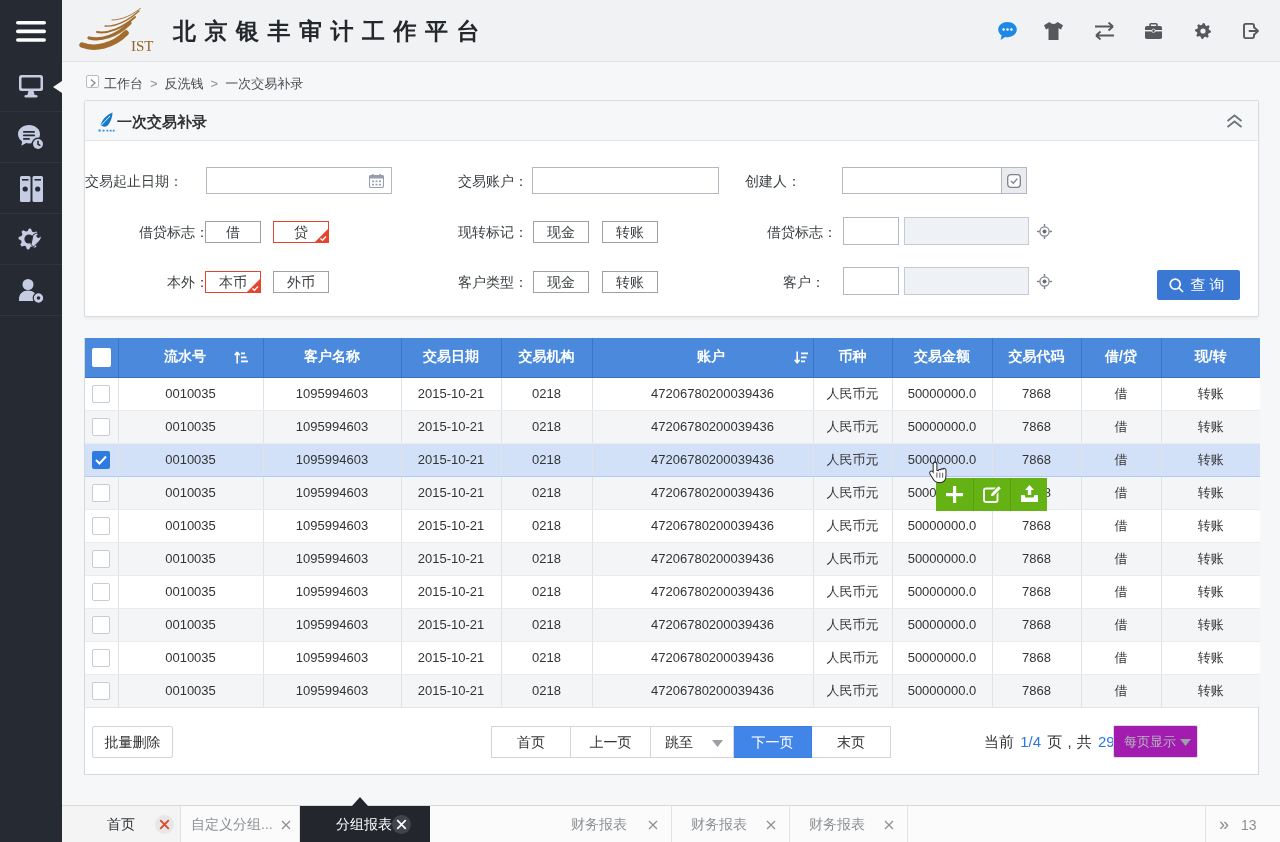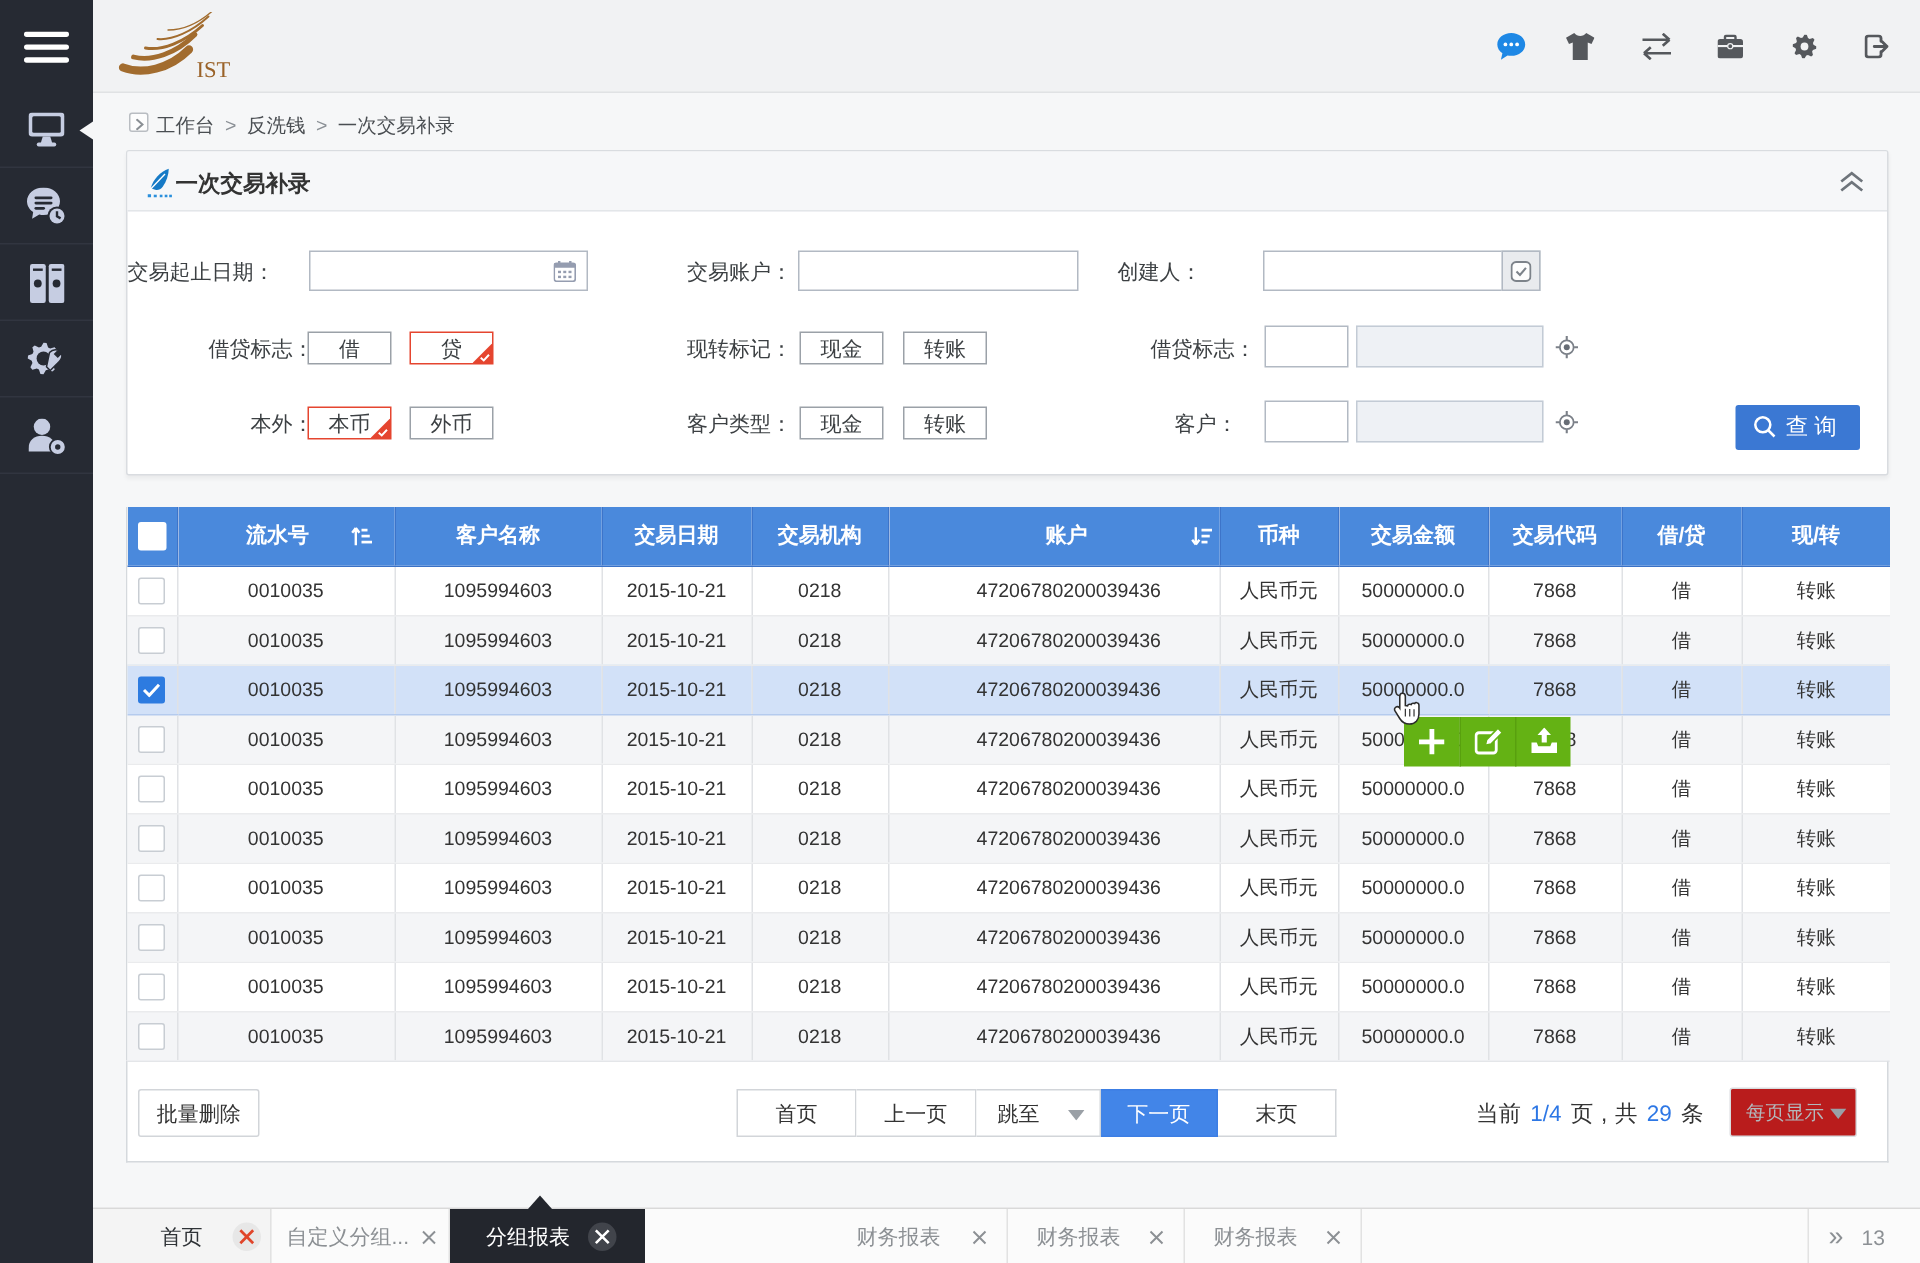--- a/index.html
+++ b/index.html
@@ -73,20 +73,21 @@
   <svg class="abs" style="left:17px;top:8px" width="92" height="46" viewBox="0 0 92 46">
     <g stroke="#a26c2e" fill="none">
       <path d="M3 37 C16 42 34 38 47 25" stroke-width="5.5" stroke-linecap="round"></path>
       <path d="M10 30 C22 33 38 28 51 15" stroke-width="3.2" stroke-linecap="round"></path>
       <path d="M18 24 C29 26 44 20 56 9" stroke-width="2" stroke-linecap="round"></path>
       <path d="M26 18 C36 19 49 13 60 3" stroke-width="1.3" stroke-linecap="round"></path>
       <path d="M33 12 C43 12 54 7 63 -1" stroke-width="0.9" stroke-linecap="round"></path>
     </g>
     <text x="52" y="43" font-family="Liberation Serif,serif" font-size="15" fill="#9a6228">IST</text>
   </svg>
+  <div class="abs" style="left:111px;top:16px;font-size:23px;font-weight:bold;color:#24272b;letter-spacing:8.5px">北京银丰审计工作平台</div>
 
 
   <svg class="abs" style="left:935px;top:21px" width="21" height="21" viewBox="0 0 21 21">
     <path d="M10.5 1 C5.3 1 1.2 4.4 1.2 8.6 C1.2 11 2.5 13.1 4.6 14.5 L3.6 18.9 L8 16 C8.8 16.1 9.6 16.2 10.5 16.2 C15.7 16.2 19.8 12.8 19.8 8.6 C19.8 4.4 15.7 1 10.5 1 Z" fill="#1e88e5"></path>
     <circle cx="6.6" cy="8.6" r="1.25" fill="#fff"></circle>
       <circle cx="10.5" cy="8.6" r="1.25" fill="#fff"></circle>
       <circle cx="14.4" cy="8.6" r="1.25" fill="#fff"></circle>
   </svg>
 
   <svg class="abs" style="left:982px;top:22px" width="19" height="18" viewBox="0 0 19 18">
@@ -440,21 +441,21 @@
     <div class="abs" style="left:80px;top:0;width:80px;height:32px;border:1px solid #d2d5d9;border-left:none;text-align:center;line-height:30px;background:#fff">上一页</div>
     <div class="abs" style="left:160px;top:0;width:83px;height:32px;border:1px solid #d2d5d9;border-left:none;background:#fff;line-height:30px"><span style="margin-left:14px">跳至</span>
       <svg style="position:absolute;right:10px;top:13px" width="11" height="7" viewBox="0 0 11 7">
           <path d="M0 0 L11 0 L5.5 7 Z" fill="#9aa0a6"></path>
         </svg>
     </div>
     <div class="abs" style="left:243px;top:0;width:78px;height:32px;border:1px solid #3c7ee4;border-left:none;background:#4285e8;color:#fff;text-align:center;line-height:30px">下一页</div>
     <div class="abs" style="left:321px;top:0;width:79px;height:32px;border:1px solid #d2d5d9;border-left:none;text-align:center;line-height:30px;background:#fff">末页</div>
   </div>
   <div class="abs" style="left:899px;top:25px;font-size:15px;color:#333">当前 <span style="color:#2d77e5;margin:0 2px">1/4</span> 页 <span style="margin:0 1px">,</span> 共 <span style="color:#2d77e5;margin:0 2px">29</span> 条</div>
-  <div class="abs" style="left:1068px;top:17px;width:85px;height:33px;border:1px solid #d9dcdf;border-radius:2px;background:#b91c1c;line-height:31px;font-size:13px;color:#b3b7bb"><span style="margin-left:10px">每页显示</span>
+  <div class="abs" style="left:1028px;top:17px;width:85px;height:33px;border:1px solid #d9dcdf;border-radius:2px;background:#a21caf;line-height:31px;font-size:13px;color:#b3b7bb"><span style="margin-left:10px">每页显示</span>
     <svg style="position:absolute;right:6px;top:13px" width="11" height="7" viewBox="0 0 11 7">
         <path d="M0 0 L11 0 L5.5 7 Z" fill="#9aa0a6"></path>
       </svg>
   </div>
 </div>
 
 <div class="abs" style="left:936px;top:478px;width:111px;height:33px;z-index:6">
   <div class="abs" style="left:0;top:0;width:37px;height:33px;background:#64b214">
     <svg class="abs" style="left:10px;top:8px" width="17" height="17" viewBox="0 0 17 17">
         <rect x="7" y="0" width="3.2" height="17" fill="#fff"></rect>
@@ -493,21 +494,21 @@
         </svg>
     </span>
   </div>
   <div class="abs" style="left:119px;top:0;width:119px;height:37px;border-right:1px solid #e2e2e2;font-size:14px;color:#8c9094;line-height:36px">
     <span style="margin-left:10px">自定义分组...</span>
     <svg class="abs" style="left:100px;top:14px" width="10" height="10" viewBox="0 0 10 10">
         <path d="M1 1 L9 9 M9 1 L1 9" stroke="#8c9094" stroke-width="1.3"></path>
       </svg>
   </div>
   <div class="abs" style="left:238px;top:0;width:130px;height:37px;background:#23262d;font-size:14px;color:#fff;line-height:36px">
-    <span style="margin-left:24px">分组报表</span>
+    <span style="margin-left:36px">分组报表</span>
     <span class="abs" style="left:92px;top:9px;width:19px;height:19px;border-radius:50%;background:#41444b">
       <svg style="position:absolute;left:4px;top:4px" width="11" height="11" viewBox="0 0 9 9">
           <path d="M1 1 L8 8 M8 1 L1 8" stroke="#fff" stroke-width="1.4"></path>
         </svg>
     </span>
     <div class="abs" style="left:52px;top:-9px;width:0;height:0;border-bottom:9px solid #23262d;border-left:8px solid transparent;border-right:8px solid transparent"></div>
   </div>
   <div class="abs" style="left:490px;top:0;width:120px;height:37px;border-right:1px solid #e2e2e2;font-size:14px;color:#8c9094;line-height:36px">
     <span style="margin-left:19px">财务报表</span>
     <svg class="abs" style="left:96px;top:14px" width="10" height="10" viewBox="0 0 10 10">

